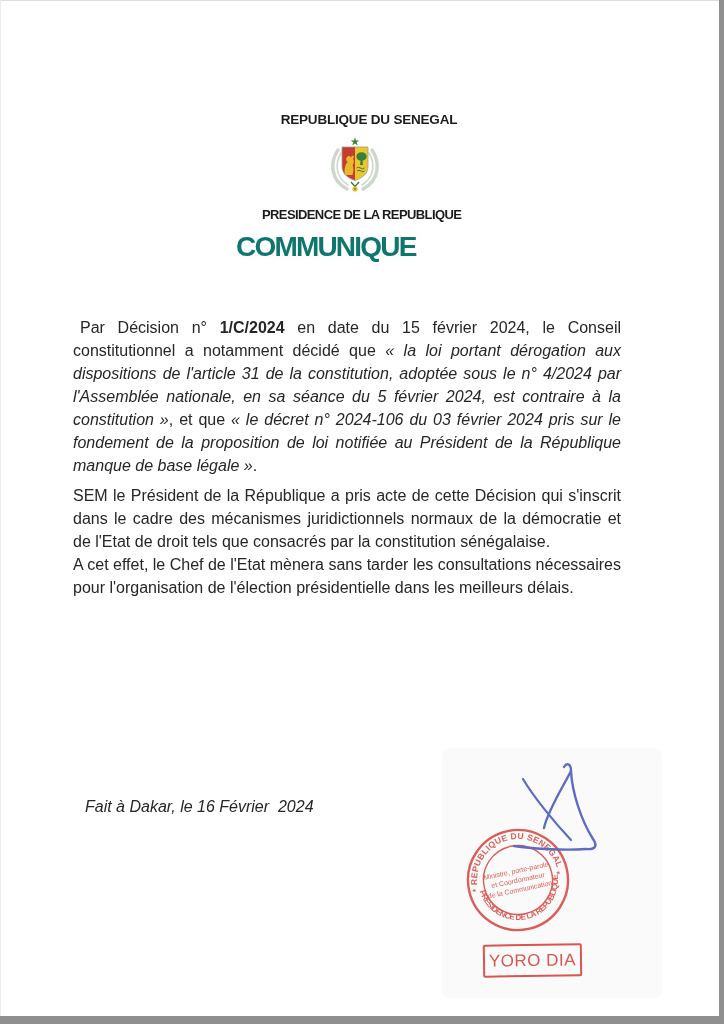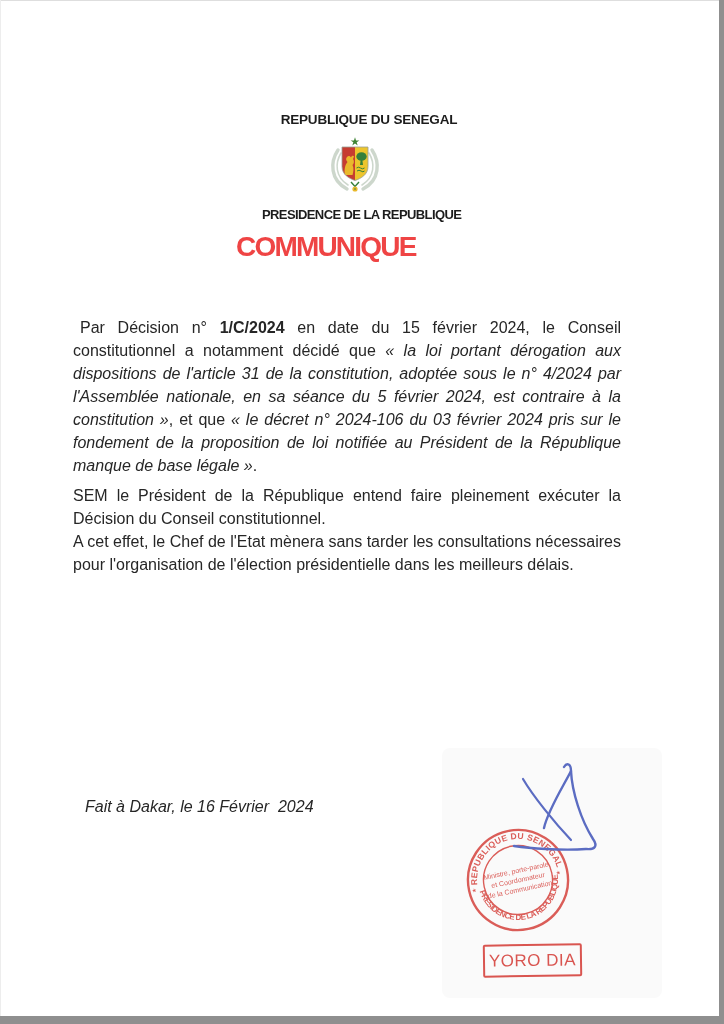--- a/index.html
+++ b/index.html
@@ -24,21 +24,21 @@
   .edge-top{position:absolute;top:0;left:0;right:0;height:1px;background:#dedede;}
   .edge-left{position:absolute;top:0;left:0;bottom:0;width:1px;background:#ededed;}
   .edge-right{position:absolute;top:0;right:0;bottom:0;width:5px;background:var(--c-edge);}
   .edge-bottom{position:absolute;bottom:0;left:0;right:0;height:8px;background:var(--c-edge);}
 
   .hdr-country{position:absolute;top:112px;left:279px;width:180px;text-align:center;
     font-weight:bold;font-size:13.5px;letter-spacing:-0.2px;color:#1c1c1c;white-space:nowrap;}
   .hdr-institution{position:absolute;top:207px;left:262px;width:197px;text-align:center;
     font-weight:bold;font-size:13px;letter-spacing:-0.6px;color:#1c1c1c;white-space:nowrap;}
   .hdr-title{position:absolute;top:231px;left:236px;
-    font-weight:bold;font-size:28px;letter-spacing:-1.8px;color:#ef4444;white-space:nowrap;}
+    font-weight:bold;font-size:28px;letter-spacing:-1.8px;color:#0f766e;white-space:nowrap;}
   .emblem{position:absolute;left:327px;top:135px;}
 
   .bodytext{position:absolute;left:73px;top:316px;width:548px;
     font-size:16px;line-height:23px;text-align:justify;}
   .para{margin:0;}
   .para.sp{margin-bottom:7px;}
   .para.ind{text-indent:7px;}
   .seg-normal{}
   .seg-bold{font-weight:bold;}
   .seg-italic{font-style:italic;}
@@ -98,21 +98,21 @@
   <path d="M24,47 L28,51.5 L32,47" stroke="var(--c-tree)" stroke-width="1.4" fill="none"></path>
   <circle cx="28" cy="54" r="2.6" fill="var(--c-medal)"></circle>
   <circle cx="28" cy="54" r="0.8" fill="var(--c-tree)"></circle>
 </svg>
 
 <div class="hdr-institution">PRESIDENCE DE LA REPUBLIQUE</div>
 <div class="hdr-title">COMMUNIQUE</div>
 
 <div class="bodytext">
     <p class="para ind sp"><span class="seg-normal">Par Décision n° </span><span class="seg-bold">1/C/2024</span><span class="seg-normal"> en date du 15 février 2024, le Conseil constitutionnel a notamment décidé que </span><span class="seg-italic">« la loi portant dérogation aux dispositions de l'article 31 de la constitution, adoptée sous le n° 4/2024 par l'Assemblée nationale, en sa séance du 5 février 2024, est contraire à la constitution »</span><span class="seg-normal">, et que </span><span class="seg-italic">« le décret n° 2024-106 du 03 février 2024 pris sur le fondement de la proposition de loi notifiée au Président de la République manque de base légale »</span><span class="seg-normal">.</span></p>
-    <p class="para"><span class="seg-normal">SEM le Président de la République entend faire pleinement exécuter la Décision du Conseil constitutionnel.</span></p>
+    <p class="para"><span class="seg-normal">SEM le Président de la République a pris acte de cette Décision qui s'inscrit dans le cadre des mécanismes juridictionnels normaux de la démocratie et de l'Etat de droit tels que consacrés par la constitution sénégalaise.</span></p>
     <p class="para"><span class="seg-normal">A cet effet, le Chef de l'Etat mènera sans tarder les consultations nécessaires pour l'organisation de l'élection présidentielle dans les meilleurs délais.</span></p>
   </div>
 
 <div class="dateline">Fait à Dakar, le 16 Février  2024</div>
 
 <div class="scan-shade"></div>
 
 <svg class="stamp" width="116" height="116" viewBox="0 0 116 116" xmlns="http://www.w3.org/2000/svg" xmlns:xlink="http://www.w3.org/1999/xlink">
   <g transform="rotate(-12 58 58)">
     <circle cx="58" cy="58" r="50" fill="none" stroke="var(--c-ink)" stroke-width="2.4"></circle>

